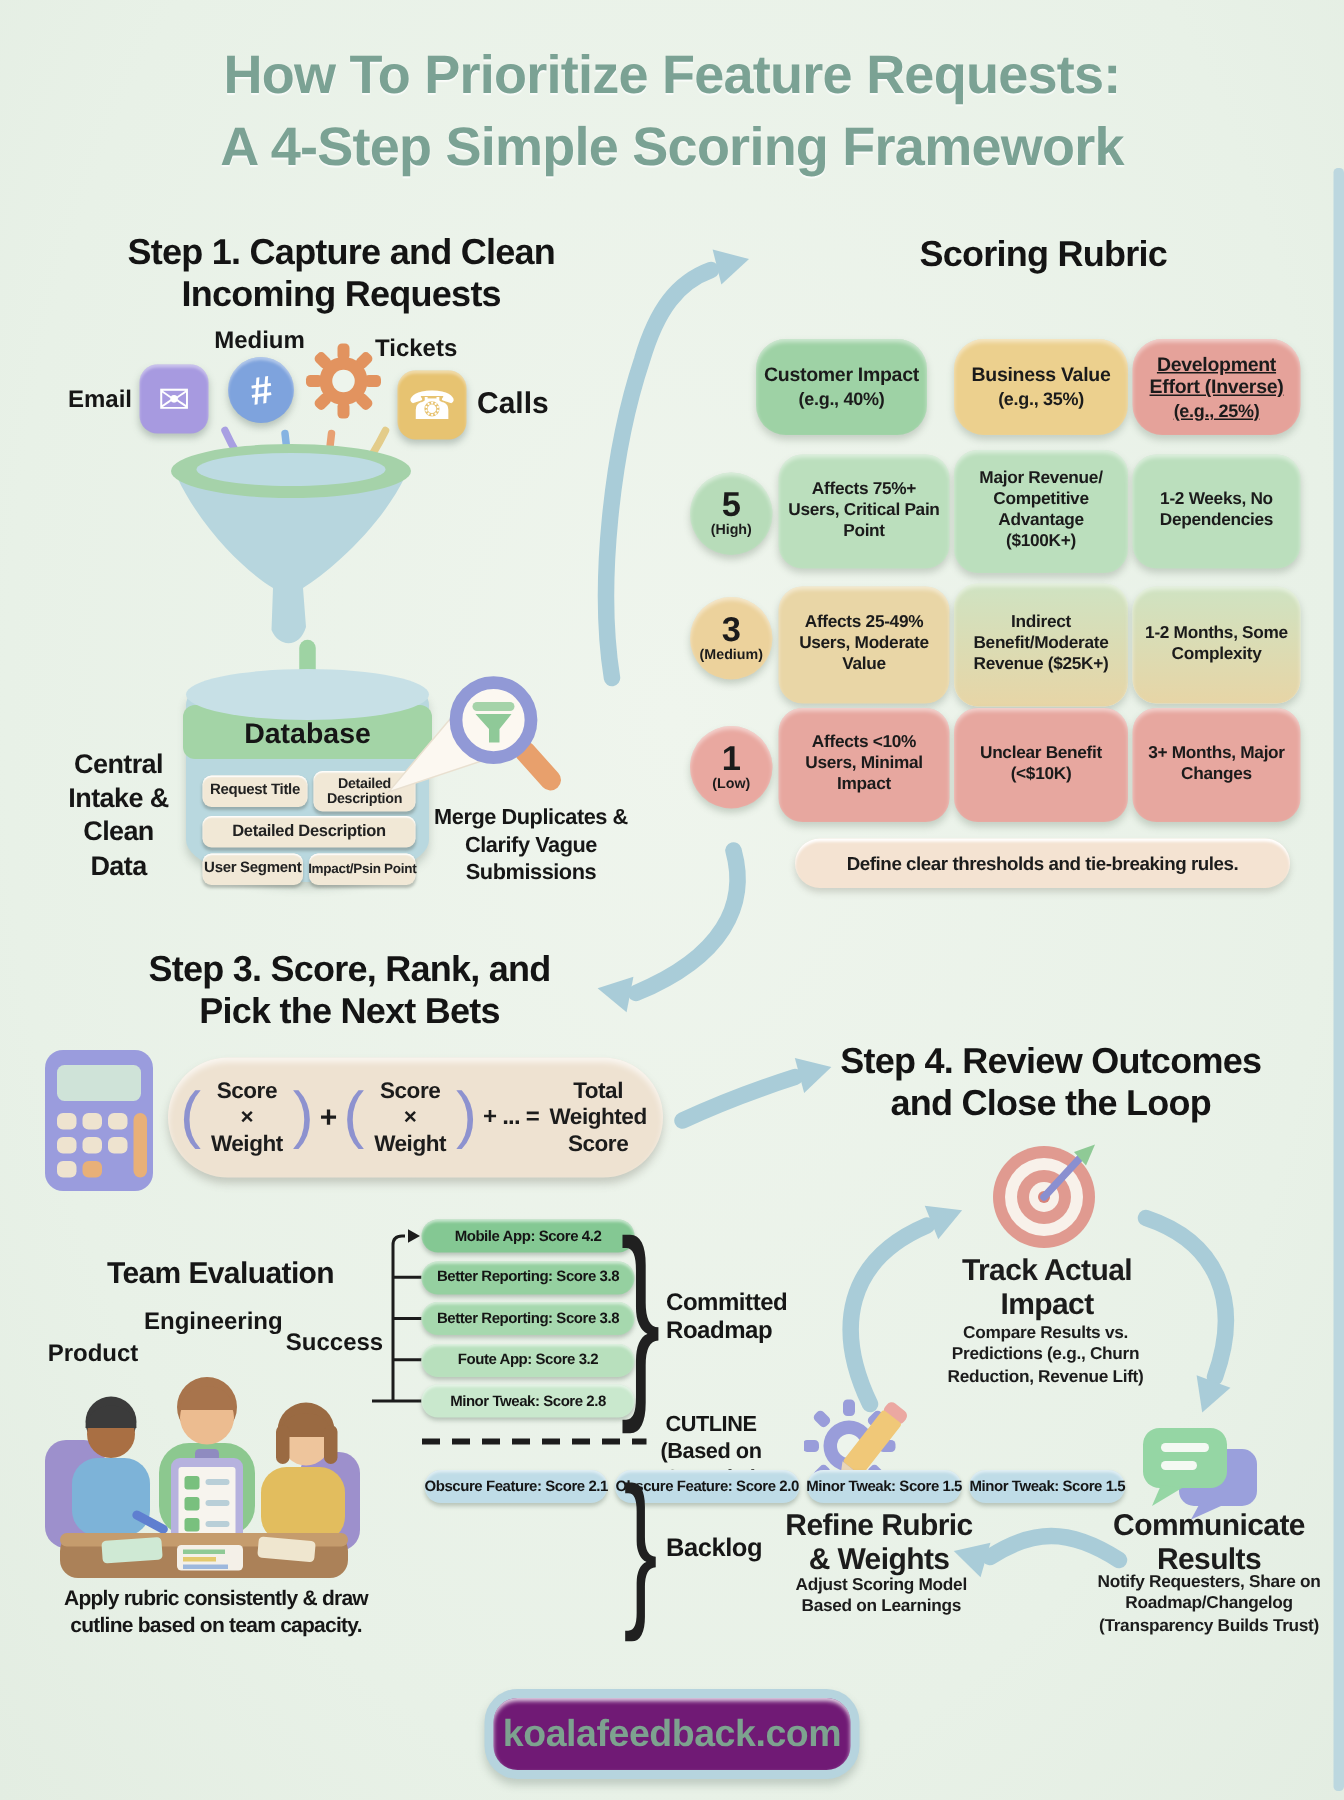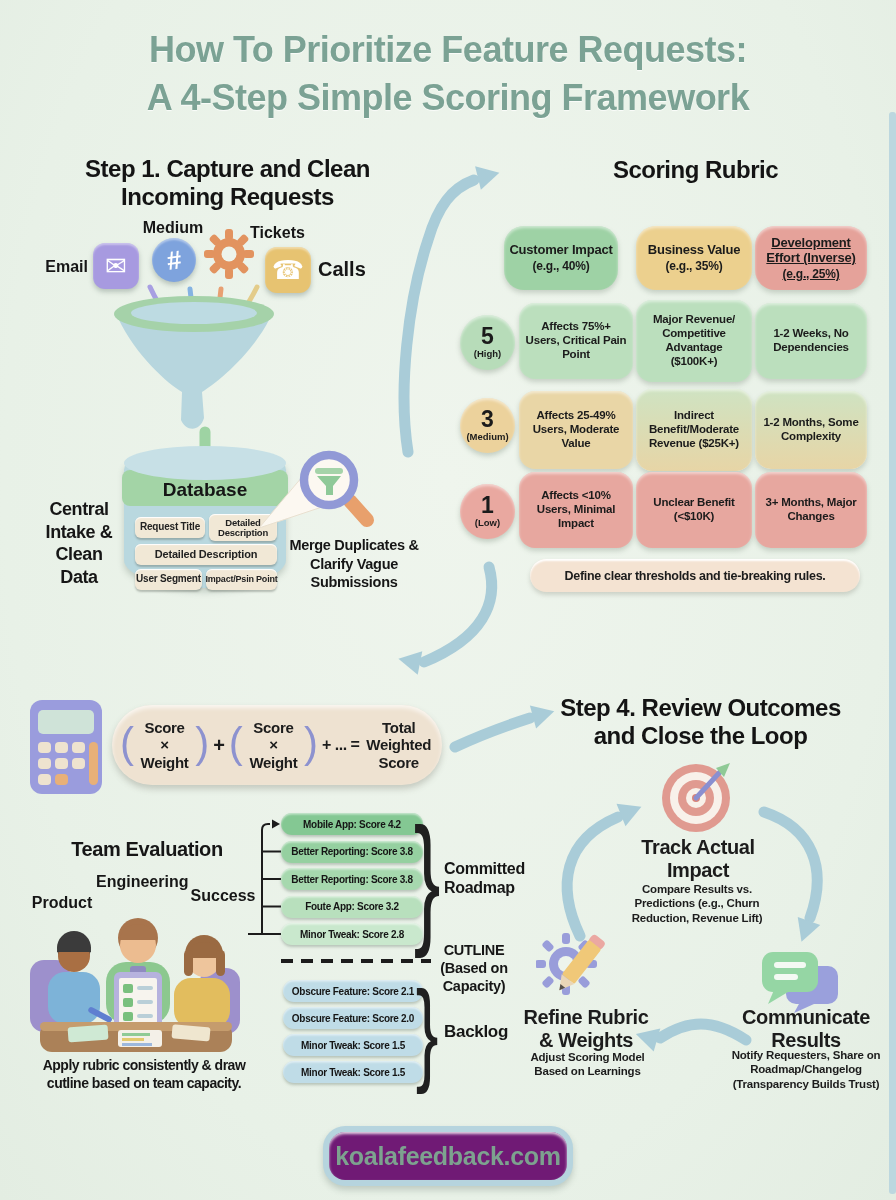--- a/index.html
+++ b/index.html
@@ -46,21 +46,21 @@
   .f-term{font-size:15px;font-weight:700;line-height:1.15;text-align:center;letter-spacing:-0.3px;}
   .f-op{font-size:20px;font-weight:700;}
   .f-eq{font-size:16px;font-weight:700;white-space:nowrap;letter-spacing:-0.5px;}
   .f-res{font-size:15px;font-weight:700;width:80px;text-align:center;line-height:1.15;letter-spacing:-0.3px;}
   .node-title{font-weight:700;font-size:20px;line-height:1.15;text-align:center;letter-spacing:-0.4px;}
   .node-desc{font-weight:700;font-size:11.5px;line-height:1.25;text-align:center;letter-spacing:-0.2px;}
   .list-pill{height:22px;border-radius:11px;display:flex;align-items:center;justify-content:center;
     font-weight:700;font-size:10px;letter-spacing:-0.3px;white-space:nowrap;color:#151515;
     box-shadow:0 2px 3px rgba(90,110,95,.35), inset 0 1.5px 2px rgba(255,255,255,.55);}
   #roadmap-list{left:281px;top:813px;width:142px;display:flex;flex-direction:column;gap:5.5px;}
-  #backlog-list{left:283px;top:980px;width:140px;display:flex;flex-direction:column;gap:5px;}
+  #backlog-list{left:283px;top:980px;width:140px;display:flex;flex-direction:row;gap:5px;}
   .rp1{background:#84c893;} .rp2{background:#95d0a0;} .rp3{background:#a6d8ae;} .rp4{background:#b8e0bd;} .rp5{background:#c9e8cd;}
   .bp{background:#bfdce7;}
   .brace{font-weight:400;color:#202020;display:flex;align-items:center;justify-content:center;}
   .dashes{left:281px;top:959px;width:150px;height:3.5px;
     background:repeating-linear-gradient(90deg,#1c1c1c 0 12px,transparent 12px 20px);}
   .footer-outer{left:323px;top:1126px;width:250px;height:60px;background:#b6d4de;border-radius:22px;
     box-shadow:0 4px 6px rgba(100,120,110,.3);display:flex;align-items:center;justify-content:center;}
   .footer-inner{width:238px;height:48px;background:#701a75;border-radius:16px;display:flex;align-items:center;
     justify-content:center;font-weight:700;font-size:25px;color:#7da28f;letter-spacing:-0.3px;
     box-shadow:inset 0 2px 3px rgba(255,255,255,.8);}
@@ -233,20 +233,24 @@
   <div class="score-circle z2" style="left:460px;top:484px;background:#e9a8a0;">
     <span class="score-num">1</span>
     <span class="score-level">(Low)</span>
   </div>
   <div class="rubric-cell cell-pink z2" style="left:519px;top:472px;width:114px;height:76px;">Affects &lt;10% Users, Minimal Impact</div>
   <div class="rubric-cell cell-pink z2" style="left:636px;top:472px;width:116px;height:76px;">Unclear Benefit (&lt;$10K)</div>
   <div class="rubric-cell cell-pink z2" style="left:755px;top:472px;width:112px;height:76px;">3+ Months, Major Changes</div>
 
   <div class="abs note-pill z2">Define clear thresholds and tie-breaking rules.</div>
 
+  <div class="abs step-heading z2" style="left:58px;top:633px;width:350px;">
+    <div>Step 3. Score, Rank, and</div>
+    <div>Pick the Next Bets</div>
+  </div>
 
   <div class="abs z2" style="left:28px;top:698px;">
     <svg width="78" height="100" viewBox="0 0 78 100">
       <rect x="2" y="2" width="72" height="94" rx="12" fill="#9a9cdd"></rect>
       <rect x="10" y="12" width="56" height="24" rx="5" fill="#cfe3d8"></rect>
       <g fill="#eee3cf">
         <rect x="10" y="44" width="13" height="11" rx="4"></rect>
           <rect x="27" y="44" width="13" height="11" rx="4"></rect>
           <rect x="44" y="44" width="13" height="11" rx="4"></rect>
         <rect x="10" y="60" width="13" height="11" rx="4"></rect>

